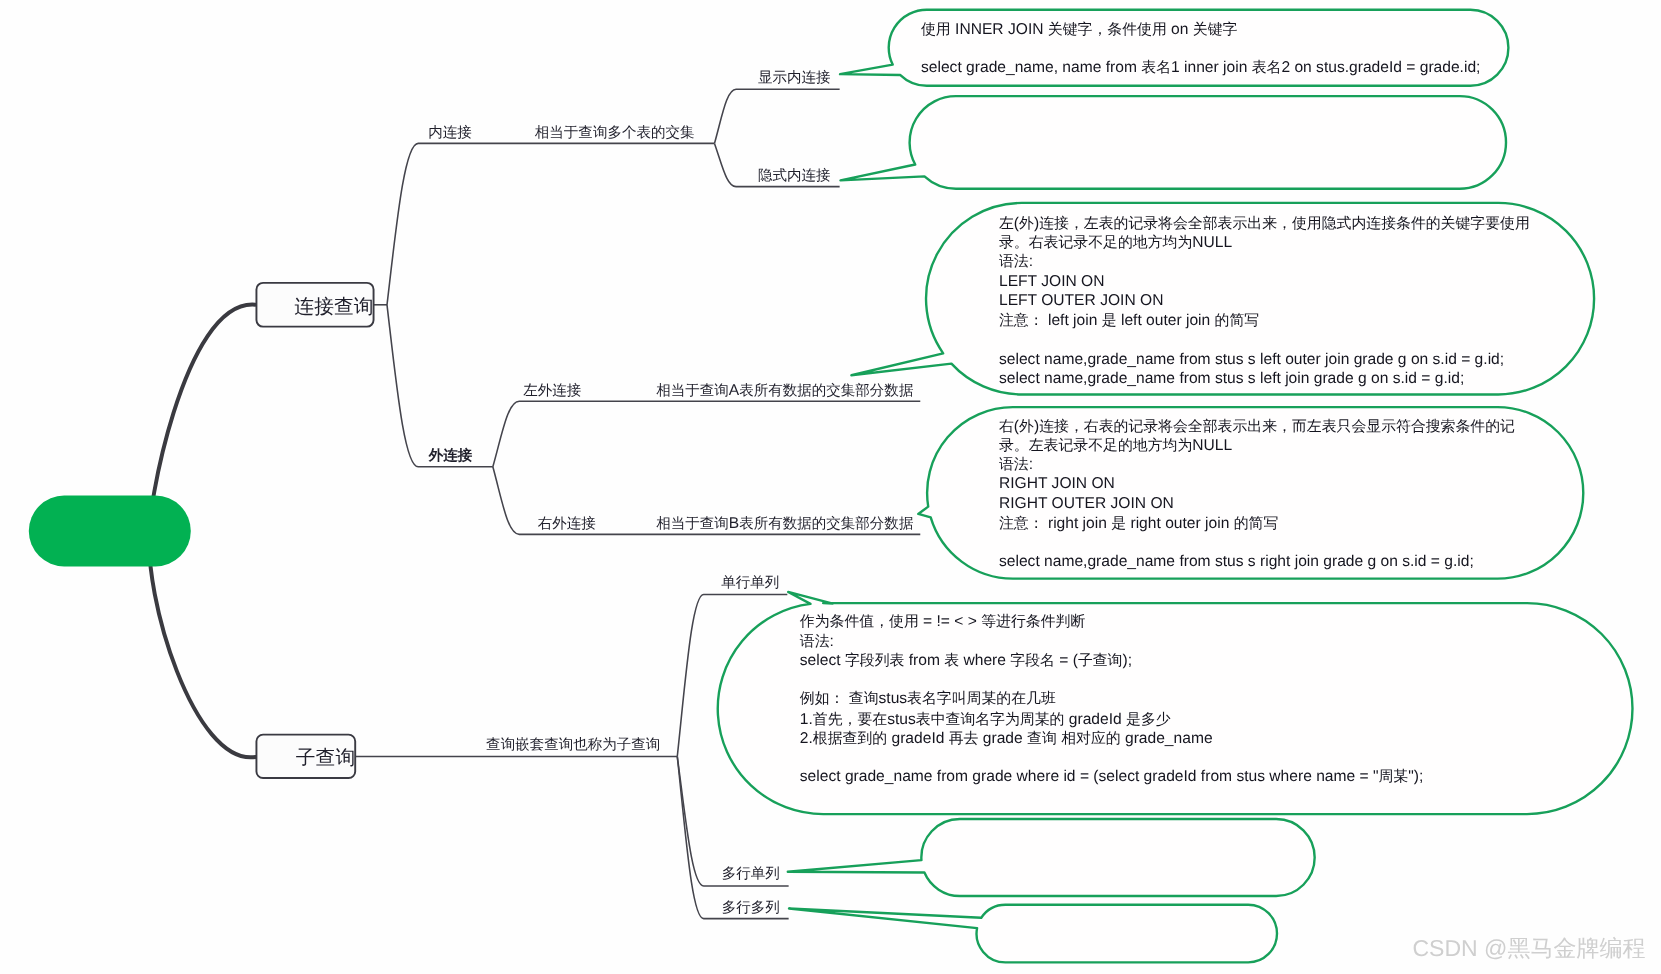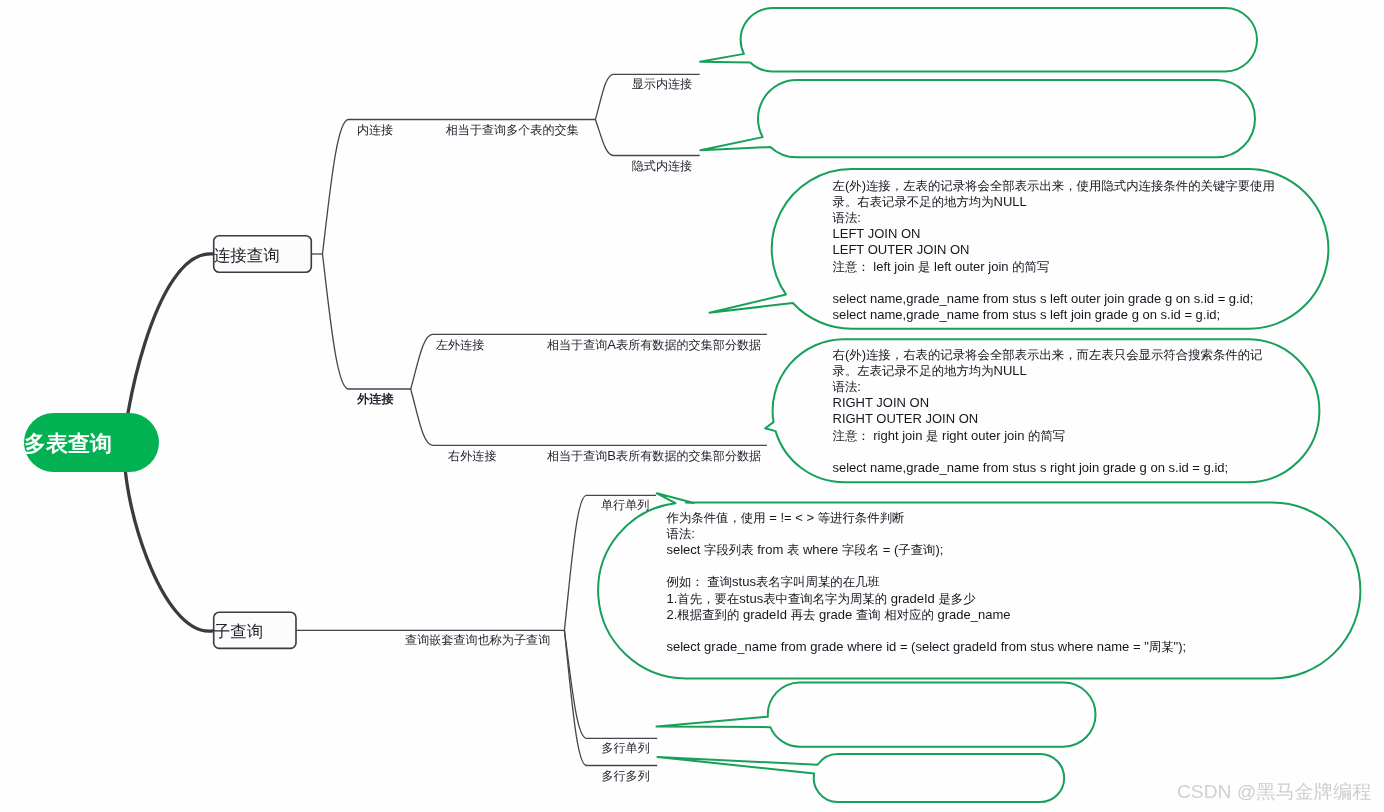--- a/index.html
+++ b/index.html
@@ -1,24 +1,24 @@
 <!DOCTYPE html>
 <html lang="zh"><head>
 <meta charset="utf-8">
 <title>SQL multi-table query mind map</title>
 <style>
  html,body{margin:0;padding:0;}
  body{width:1384px;height:812px;overflow:hidden;background:#fefefe;
       font-family:"Liberation Sans","DejaVu Sans",sans-serif;}
  #stage{position:relative;width:1384px;height:812px;background:#fefefe;}
  svg#mindmap-canvas{position:absolute;left:0;top:0;width:1384px;height:812px;display:block;}
- .lbl{position:absolute;white-space:pre;font-size:13px;line-height:13px;color:#1f1f2b;margin-top:20px;}
+ .lbl{position:absolute;white-space:pre;font-size:13px;line-height:13px;color:#1f1f2b;}
  .lbl .cjk{font-size:12.1px;}
  .lbl.bold{font-weight:700;}
- .nodelbl{position:absolute;display:flex;align-items:center;justify-content:flex-start;white-space:pre;}
+ .nodelbl{position:absolute;display:flex;align-items:center;justify-content:flex-end;white-space:pre;}
  .nodelbl.root{font-size:22px;font-weight:700;color:#ffffff;}
  .nodelbl.box{font-size:16.5px;color:#1f1f2b;}
  .cotext{position:absolute;white-space:pre;font-size:13px;line-height:16.2px;color:#15151f;}
  .cotext .cjk{font-size:12.4px;}
  #watermark{position:absolute;left:1177px;top:782px;font-size:19.2px;line-height:20px;
             color:#cfcfcf;white-space:pre;}
  #watermark .cjk{font-size:19.2px;}
 </style>
 </head>
 <body>
@@ -48,36 +48,38 @@
     <path d="M 686.00 502.60 L 1272.50 502.60 A 87.90 87.90 0 0 1 1272.50 678.40 L 686.00 678.40 A 87.90 87.90 0 0 1 675.44 503.24 L 656.80 493.30 L 693.97 502.96 A 87.90 87.90 0 0 1 686.00 502.60 Z" fill="#fffefe" stroke="#17a05a" stroke-width="2.0" stroke-linejoin="round"></path>
     <path d="M 799.90 682.50 L 1063.50 682.50 A 32.10 32.10 0 0 1 1063.50 746.70 L 799.90 746.70 A 32.10 32.10 0 0 1 770.35 727.14 L 656.50 726.50 L 767.87 716.78 A 32.10 32.10 0 0 1 799.90 682.50 Z" fill="#fffefe" stroke="#17a05a" stroke-width="2.0" stroke-linejoin="round"></path>
     <path d="M 837.85 753.90 L 1040.15 753.90 A 24.05 24.05 0 0 1 1040.15 802.00 L 837.85 802.00 A 24.05 24.05 0 0 1 814.23 773.44 L 657.50 757.10 L 817.73 764.78 A 24.05 24.05 0 0 1 837.85 753.90 Z" fill="#fffefe" stroke="#17a05a" stroke-width="2.0" stroke-linejoin="round"></path>
     </g>
     <g>
     <rect x="213.7" y="235.7" width="97.6" height="36.5" rx="5.5" ry="5.5" fill="#fcfcfc" stroke="#3a3a42" stroke-width="1.6"></rect>
     <rect x="213.7" y="612.2" width="82.3" height="36.2" rx="5.5" ry="5.5" fill="#fcfcfc" stroke="#3a3a42" stroke-width="1.6"></rect>
     <rect x="24" y="413" width="135" height="59" rx="29.5" ry="29.5" fill="#02b152"></rect>
     </g>
   </svg>
-  <div class="nodelbl root" style="left:24px;top:414px;width:135px;height:59px"><span class="cjk">多表查询</span></div>
   <div class="nodelbl box" style="left:213.7px;top:237.3px;width:97.6px;height:36.5px"><span class="cjk">连接查询</span></div>
   <div class="nodelbl box" style="left:213.7px;top:613.8px;width:82.3px;height:36.2px"><span class="cjk">子查询</span></div>
   <div class="lbl" style="left:356.9px;top:102.8px"><span class="cjk">内连接</span></div>
   <div class="lbl" style="left:445.7px;top:102.8px"><span class="cjk">相当于查询多个表的交集</span></div>
   <div class="lbl" style="left:631.7px;top:57.4px"><span class="cjk">显示内连接</span></div>
   <div class="lbl" style="left:631.7px;top:138.6px"><span class="cjk">隐式内连接</span></div>
   <div class="lbl bold" style="left:357.2px;top:372.4px"><span class="cjk">外连接</span></div>
   <div class="lbl" style="left:436px;top:317.9px"><span class="cjk">左外连接</span></div>
   <div class="lbl" style="left:546.9px;top:317.9px"><span class="cjk">相当于查询</span>A<span class="cjk">表所有数据的交集部分数据</span></div>
   <div class="lbl" style="left:448.1px;top:428.6px"><span class="cjk">右外连接</span></div>
   <div class="lbl" style="left:546.9px;top:428.6px"><span class="cjk">相当于查询</span>B<span class="cjk">表所有数据的交集部分数据</span></div>
   <div class="lbl" style="left:405.1px;top:613.3px"><span class="cjk">查询嵌套查询也称为子查询</span></div>
   <div class="lbl" style="left:601px;top:477.9px"><span class="cjk">单行单列</span></div>
   <div class="lbl" style="left:601.4px;top:721.3px"><span class="cjk">多行单列</span></div>
   <div class="lbl" style="left:601.4px;top:748.5px"><span class="cjk">多行多列</span></div>
+  <div class="cotext" style="left:767.5px;top:15.5px"><span class="cjk">使用</span> INNER JOIN <span class="cjk">关键字，条件使用</span> on <span class="cjk">关键字</span>
+
+select grade_name, name from <span class="cjk">表名</span>1 inner join <span class="cjk">表名</span>2 on stus.gradeId = grade.id;</div>
   <div class="cotext" style="left:832.5px;top:177.5px"><span class="cjk">左</span>(<span class="cjk">外</span>)<span class="cjk">连接，左表的记录将会全部表示出来，使用隐式内连接条件的关键字要使用</span>
 <span class="cjk">录。右表记录不足的地方均为</span>NULL
 <span class="cjk">语法</span>:
 LEFT JOIN ON
 LEFT OUTER JOIN ON
 <span class="cjk">注意：</span> left join <span class="cjk">是</span> left outer join <span class="cjk">的简写</span>
 
 select name,grade_name from stus s left outer join grade g on s.id = g.id;
 select name,grade_name from stus s left join grade g on s.id = g.id;</div>
   <div class="cotext" style="left:832.5px;top:346.5px"><span class="cjk">右</span>(<span class="cjk">外</span>)<span class="cjk">连接，右表的记录将会全部表示出来，而左表只会显示符合搜索条件的记</span>

